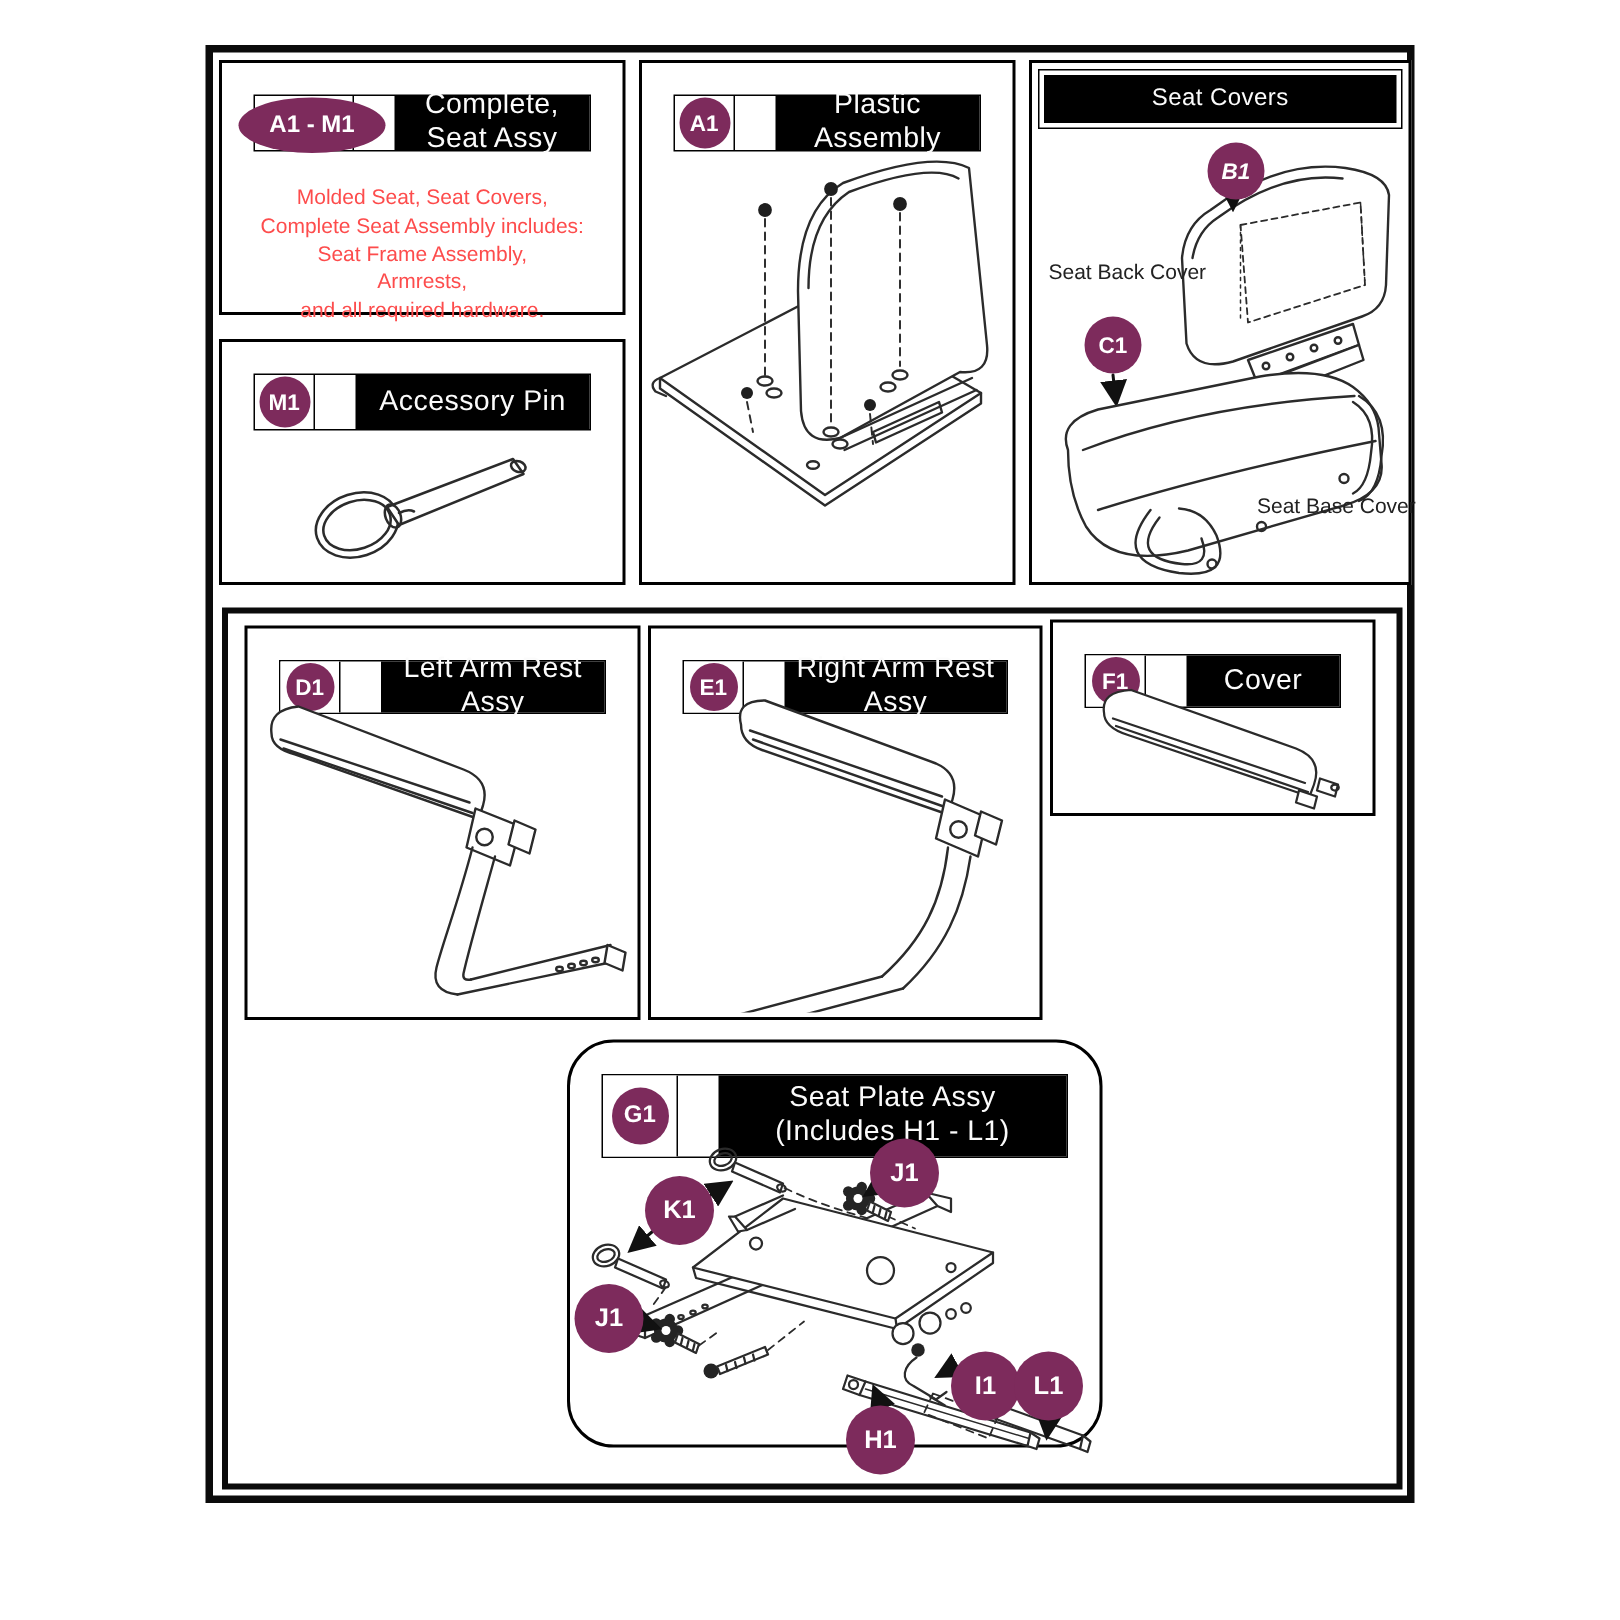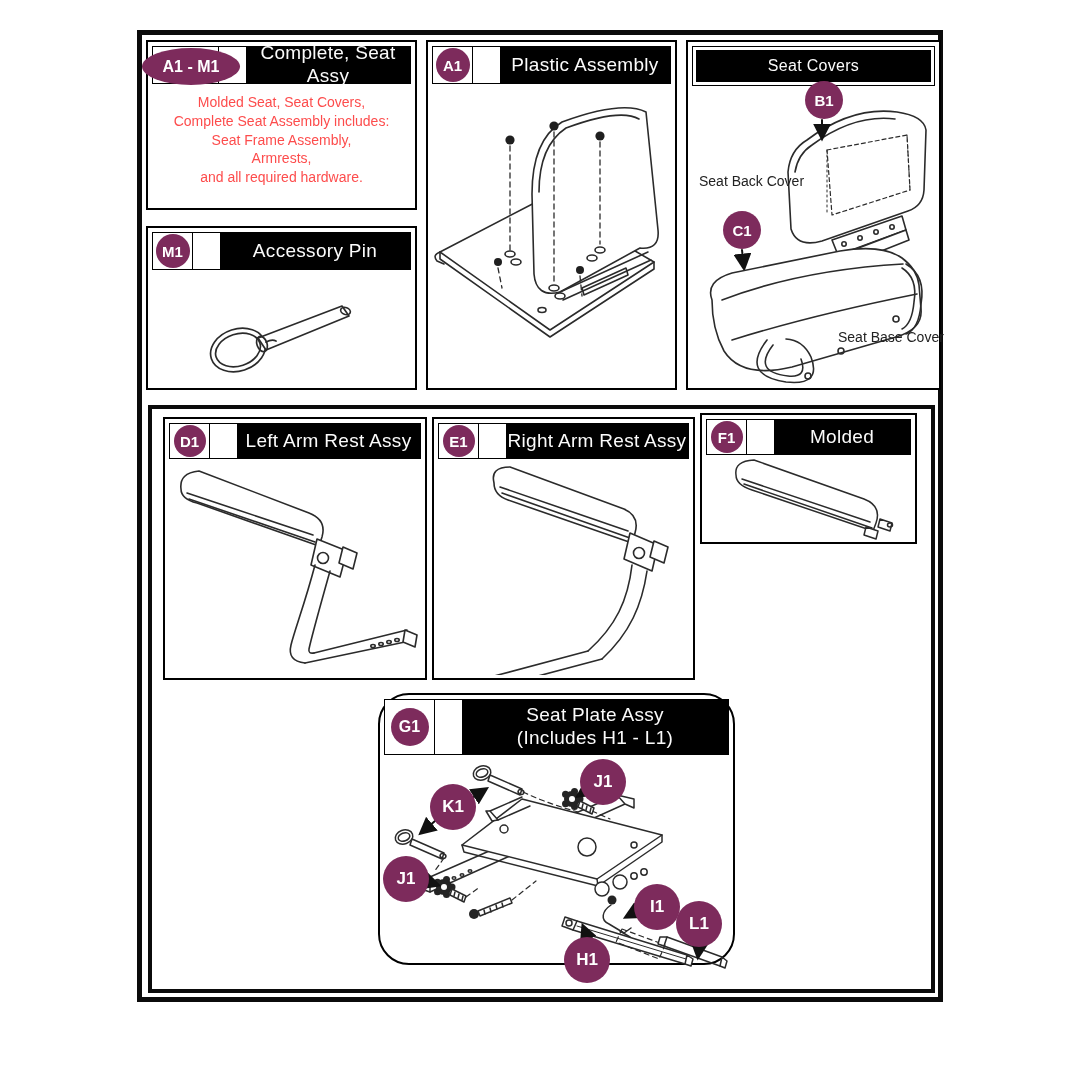--- a/index.html
+++ b/index.html
@@ -5,21 +5,21 @@
   * { margin:0; padding:0; box-sizing:border-box; }
   html,body { width:1080px; height:1080px; background:#fff;
     font-family:"Liberation Sans", sans-serif; }
   #stage { position:relative; width:1080px; height:1080px; background:#fff; overflow:hidden; }
 
   .page-frame { position:absolute; left:137px; top:30px; width:806px; height:972px;
     border:5px solid #0b0b0b; background:#fff; }
 
   .panel { position:absolute; background:#fff; border:2px solid #000; }
 
-  .panel-header { position:relative; display:flex; margin:4px; height:38px;
+  .panel-header { position:relative; display:flex; margin:21px; height:38px;
     border:1px solid #000; background:#fff;gap:27px; }
   .badge-cell { border-right:1px solid #000; background:#fff; flex:0 0 auto;
     display:flex; align-items:center; justify-content:center; }
   .title-bar { flex:1 1 auto; background:#000; color:#fbfbfb; text-align:center;
     font-size:19px; display:flex; flex-direction:column; align-items:center;
     justify-content:center; letter-spacing:.3px; line-height:1.2; }
 
   .header-full { margin:4px; border:1px solid #000; padding:3px; }
   .header-full .bar { background:#000000; color:#fbfbfb; font-size:16px; height:32px;
     display:flex; align-items:center; justify-content:center; letter-spacing:.3px; }
@@ -163,21 +163,21 @@
         <path d="M42,252 Q122,227 227,206"></path>
         <path d="M216,176 Q236,188 231,216 Q229,241 216,246"></path>
         <path d="M212,180 Q228,190 224,214 Q222,236 212,241"></path>
         <path d="M77,252 Q50,287 96,294 Q132,298 121,269 Q113,252 96,251"></path>
         <path d="M83,257 Q62,284 98,288 Q118,290 111,271"></path>
         <circle cx="206" cy="231" r="3"></circle>
           <circle cx="151" cy="263" r="3"></circle>
           <circle cx="118" cy="288" r="3"></circle>
       </svg>
     </div>
-    <div class="callout small badge-circle" style="left:136px; top:58px;">B1</div>
+    <div class="callout small badge-circle" style="left:136px; top:72px;font-style:italic;">B1</div>
     <div class="callout small badge-circle" style="left:54px; top:188px;">C1</div>
     <div class="float-label" style="left:11px; top:131px;">Seat Back Cover</div>
     <div class="float-label" style="left:150px; top:287px;">Seat Base Cover</div>
   </div>
 
   <div style="position:absolute; left:148px; top:405px; width:787px; height:588px;
               border:4px solid #0b0b0b; background:#fff;"></div>
 
   <div class="panel" style="left:163px; top:417px; width:264px; height:263px;">
     <div class="panel-header" style="height:36px;">
@@ -233,21 +233,21 @@
           <ellipse cx="76" cy="215" rx="2.2" ry="1.5"></ellipse>
       </svg>
     </div>
   </div>
 
   <div class="panel" style="left:700px; top:413px; width:217px; height:131px;">
     <div class="panel-header" style="height:36px;">
       <div class="badge-cell" style="width:40px;">
         <div class="badge-circle cell-circle" style="width:32px;height:32px;">F1</div>
       </div>
-      <div class="title-bar">Molded</div>
+      <div class="title-bar">Cover</div>
     </div>
     <div class="art" style="left:6px; top:42px;">
       <svg width="200" height="86" viewBox="0 0 200 86" fill="none" stroke="#2b2b2b" stroke-width="1.5" stroke-linejoin="round" stroke-linecap="round">
         <path d="M28,18 Q26,4 46,3 L156,42 Q174,49 168,66 L165,74 L44,33 Q28,28 28,18 Z" fill="#fff"></path>
         <path d="M34,22 L162,65"></path>
           <path d="M36,27 L164,71"></path>
         <polygon points="158,70 170,74 168,82 156,78" fill="#fff"></polygon>
         <polygon points="172,62 184,66 182,74 170,70" fill="#fff"></polygon>
         <ellipse cx="182" cy="68" rx="2.5" ry="2"></ellipse>
       </svg>
@@ -356,17 +356,17 @@
           <path d="M44,122 L56,126" marker-end="url(#ahG)"></path>
           <path d="M255,152 L244,158" marker-end="url(#ahG)"></path>
           <path d="M317,189 L316,198" marker-end="url(#ahG)"></path>
           <path d="M205,177 L201,167" marker-end="url(#ahG)"></path>
         </g>
       </svg>
     </div>
     <div class="callout badge-circle" style="left:73px; top:112px;">K1</div>
     <div class="callout badge-circle" style="left:223px; top:87px;">J1</div>
     <div class="callout badge-circle" style="left:26px; top:184px;">J1</div>
-    <div class="callout badge-circle" style="left:277px; top:212px;">I1</div>
+    <div class="callout badge-circle" style="left:277px; top:229px;">I1</div>
     <div class="callout badge-circle" style="left:319px; top:229px;">L1</div>
     <div class="callout badge-circle" style="left:207px; top:265px;text-align:center;">H1</div>
   </div>
 </div>
 
 </body></html>

